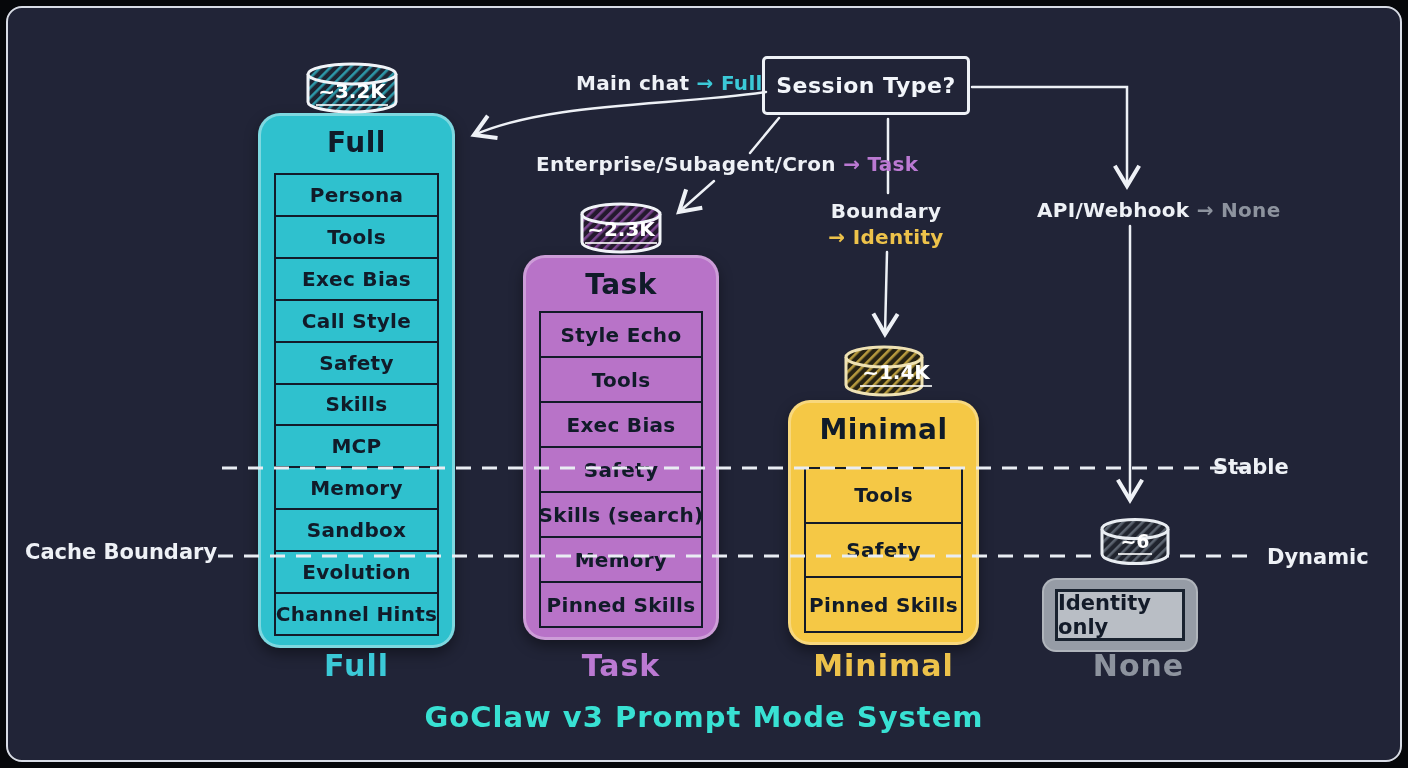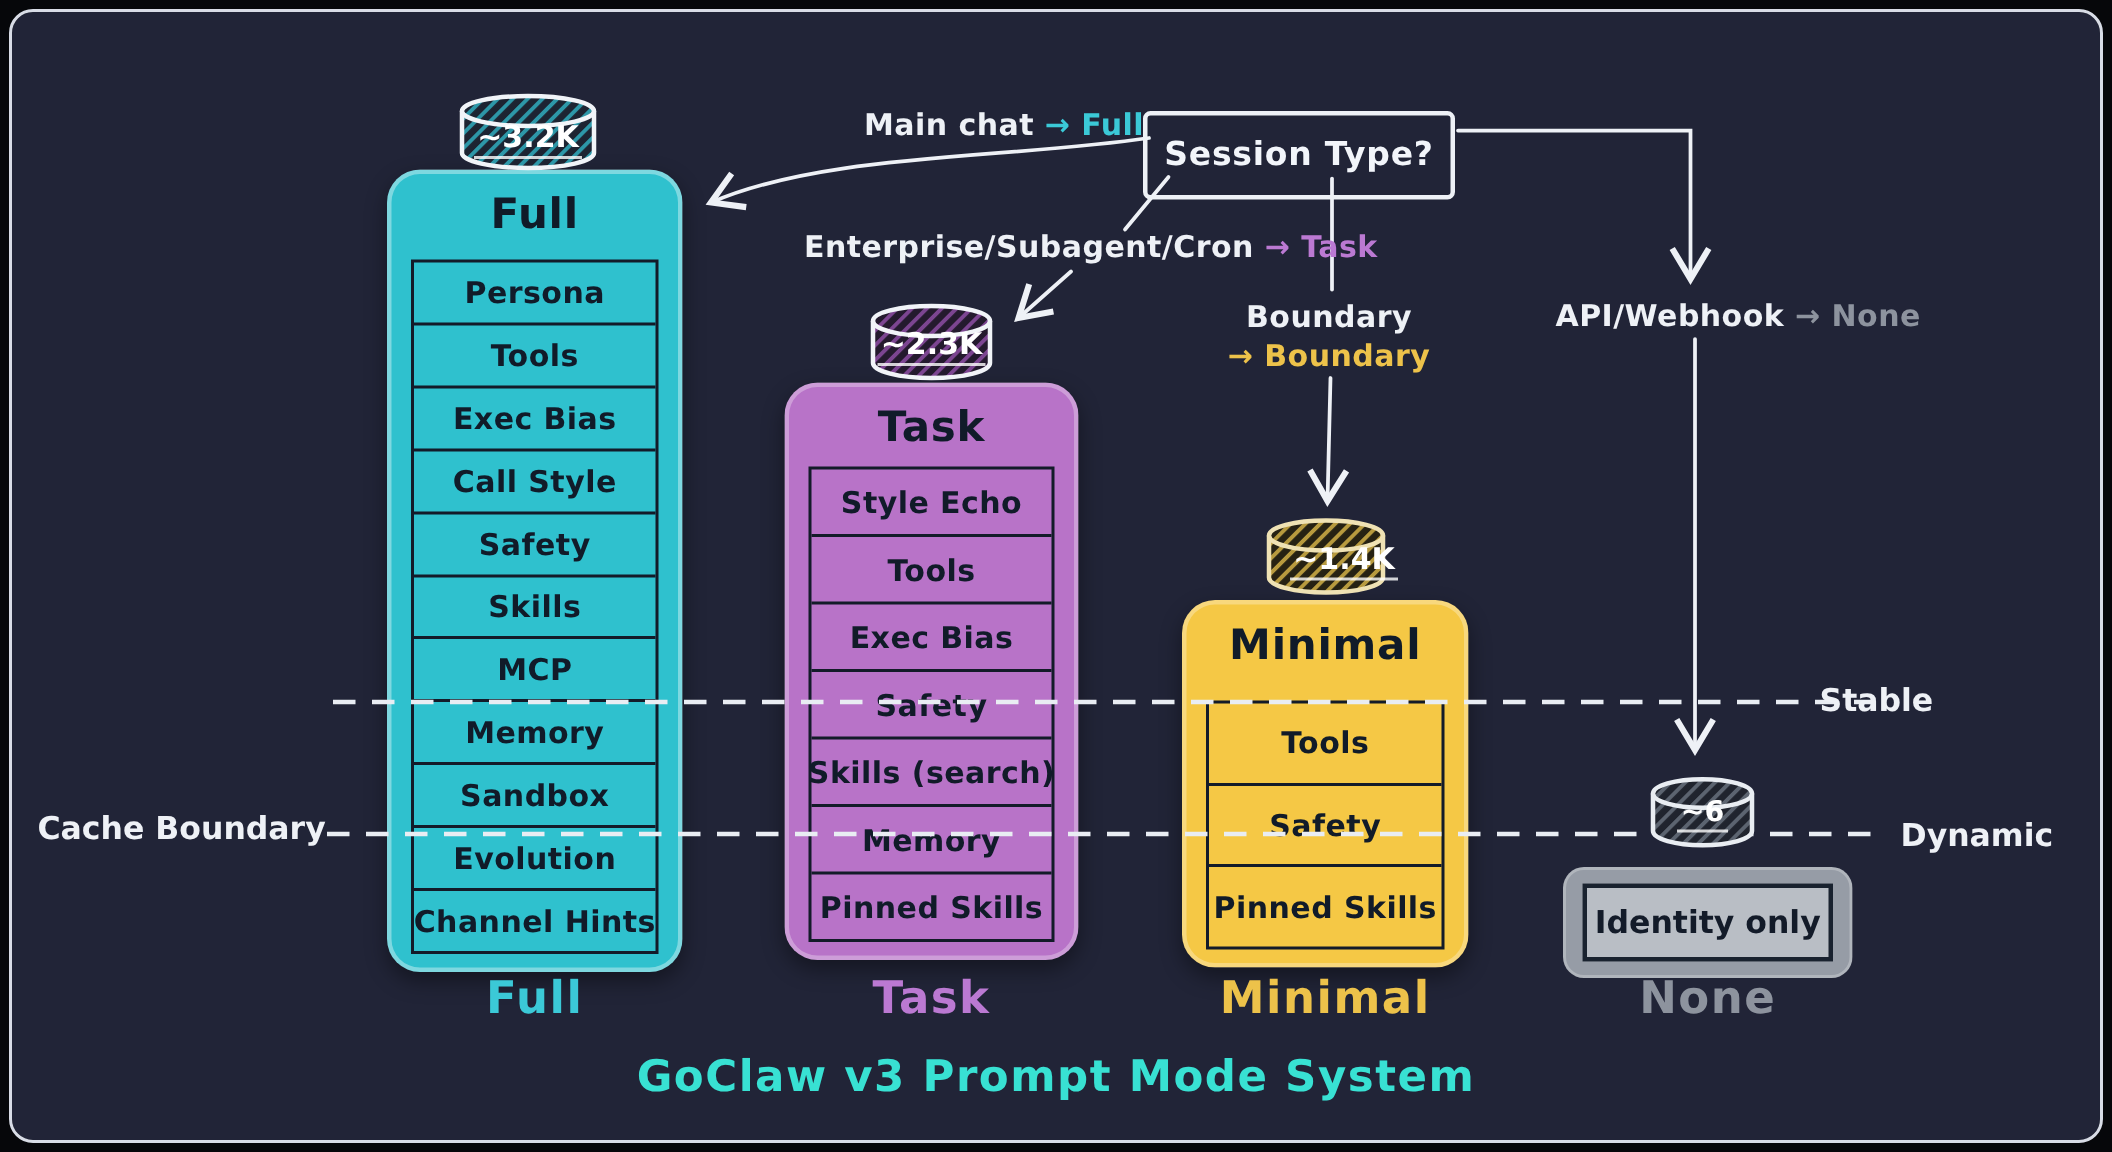--- a/index.html
+++ b/index.html
@@ -2,40 +2,40 @@
 <html style="--c-background: #212437; --c-frame: #d8dce6; --c-full: #2fc1ce; --c-task: #b873c8; --c-minimal: #f5c845; --c-none: #969ca6; --c-none_inner: #b9bec5; --c-title: #38e1d3; --c-label_full: #3bc9d7; --c-label_task: #bb79d2; --c-label_minimal: #edc24a; --c-label_none: #8d939e; --c-text_dark: #101b29; --c-text_light: #eef1f6;"><head>
 <meta charset="utf-8">
 <style>
   html,body { margin:0; padding:0; background:#000; }
   body { font-family:"DejaVu Sans", sans-serif; }
   .canvas { position:relative; width:1408px; height:768px; background:#06070a; overflow:hidden; }
   .bg-inner { position:absolute; inset:8px; background:var(--c-background,#212437); border-radius:14px; z-index:0; }
   .frame-line { position:absolute; inset:6px; border:2px solid var(--c-frame,#d8dce6); border-radius:16px; z-index:40; pointer-events:none; }
 
   
-  .session-box { position:absolute; left:762px; top:74px; width:208px; height:59px; border:3px solid #eef1f6;
+  .session-box { position:absolute; left:762px; top:56px; width:208px; height:59px; border:3px solid #eef1f6;
     border-radius:5px; display:flex; align-items:center; justify-content:center; font-size:22px; font-weight:600;
     color:#f2f5fa; z-index:10; letter-spacing:.5px; box-sizing:border-box; }
 
   
   .col { position:absolute; z-index:10; border-radius:22px; box-shadow:0 6px 14px rgba(0,0,0,.4); box-sizing:border-box; }
   .col-full { left:258px; top:113px; width:197px; height:535px; background:var(--c-full,#2fc1ce); border:3px solid rgba(255,255,255,.38); }
   .col-task { left:523px; top:255px; width:196px; height:385px; background:var(--c-task,#b873c8); border:3px solid rgba(255,255,255,.30); }
   .col-min  { left:788px; top:400px; width:191px; height:245px; background:var(--c-minimal,#f5c845); border:3px solid rgba(255,255,255,.30); }
   .col-title { font-weight:bold; text-align:center; color:var(--c-text_dark,#101b29); font-size:28px; padding-top:10px; letter-spacing:.5px; }
   .rows { position:absolute; left:13px; right:13px; bottom:9px; border:2.5px solid #131b29; display:flex; flex-direction:column; }
   .col-full .rows { top:57px; }
   .col-task .rows { top:53px; }
   .col-min  .rows { top:64px; }
   .row { flex:1; display:flex; align-items:center; justify-content:center; font-size:20px; font-weight:600;
     color:#111b29; border-top:2.5px solid #131b29; letter-spacing:.3px; white-space:nowrap; }
   .row:first-child { border-top:none; }
 
   
-  .none-outer { position:absolute; left:1042px; top:578px; width:193px; height:74px; background:var(--c-none,#969ca6);
+  .none-outer { position:absolute; left:1042px; top:578px; width:156px; height:74px; background:var(--c-none,#969ca6);
     border-radius:14px; border:2px solid rgba(255,255,255,.25); z-index:10; box-sizing:border-box; }
   .none-inner { position:absolute; left:11px; right:11px; top:9px; bottom:9px; background:var(--c-none_inner,#b9bec5);
     border:3px solid #19222f; display:flex; align-items:center; justify-content:center; font-size:21px; font-weight:600; color:#131b29; }
 
   
   .footer-label { position:absolute; z-index:10; top:648px; font-size:30px; font-weight:bold; text-align:center; letter-spacing:1px; }
   .f-full { left:258px; width:197px; color:var(--c-label_full,#3bc9d7); }
   .f-task { left:523px; width:196px; color:var(--c-label_task,#bb79d2); }
   .f-min  { left:788px; width:191px; color:var(--c-label_minimal,#edc24a); }
   .f-none { left:1042px; width:193px; color:var(--c-label_none,#8d939e); }
@@ -83,21 +83,21 @@
   <div class="route r-main">
     <span>Main chat</span>
     <span class="tc-full">→ Full</span>
   </div>
   <div class="route r-ent">
     <span>Enterprise/Subagent/Cron</span>
     <span class="tc-task">→ Task</span>
   </div>
   <div class="route r-heart">
     <div>Boundary</div>
-    <div class="tc-min">→ Boundary</div>
+    <div class="tc-min">→ Identity</div>
   </div>
   <div class="route r-api">
     <span>API/Webhook</span>
     <span class="tc-none">→ None</span>
   </div>
 
   <div class="bound b-cache">Cache Boundary</div>
   <div class="bound b-stable">Stable</div>
   <div class="bound b-dyn">Dynamic</div>
 

